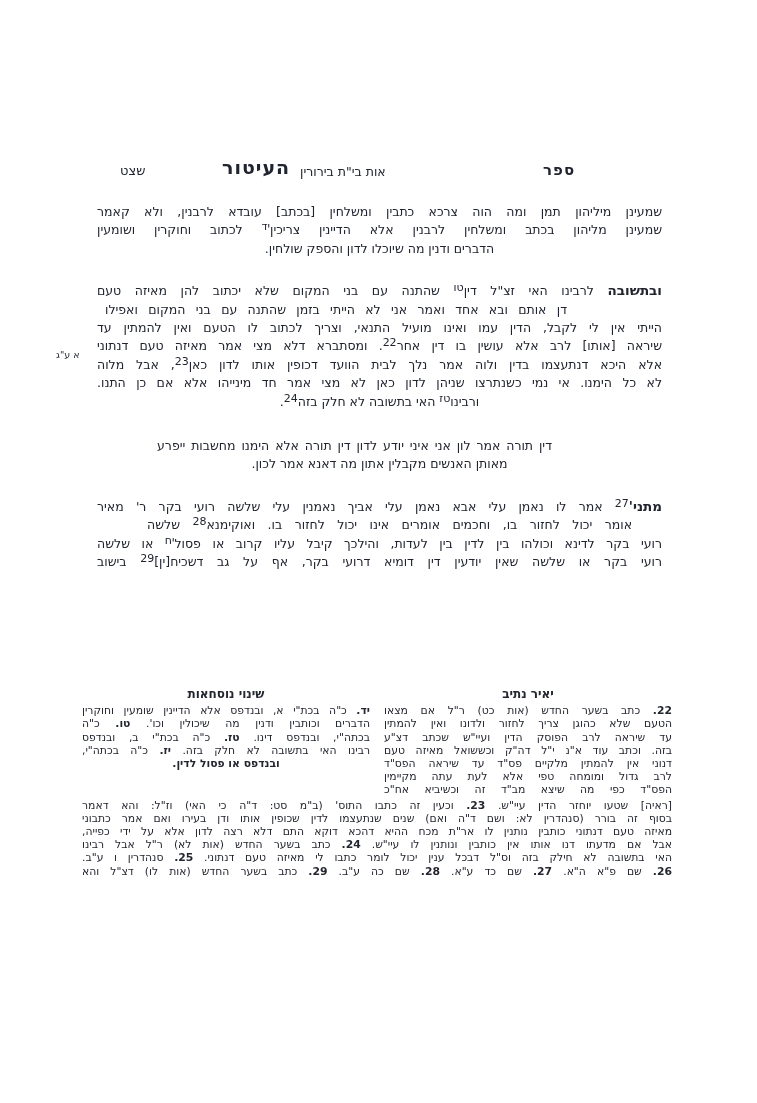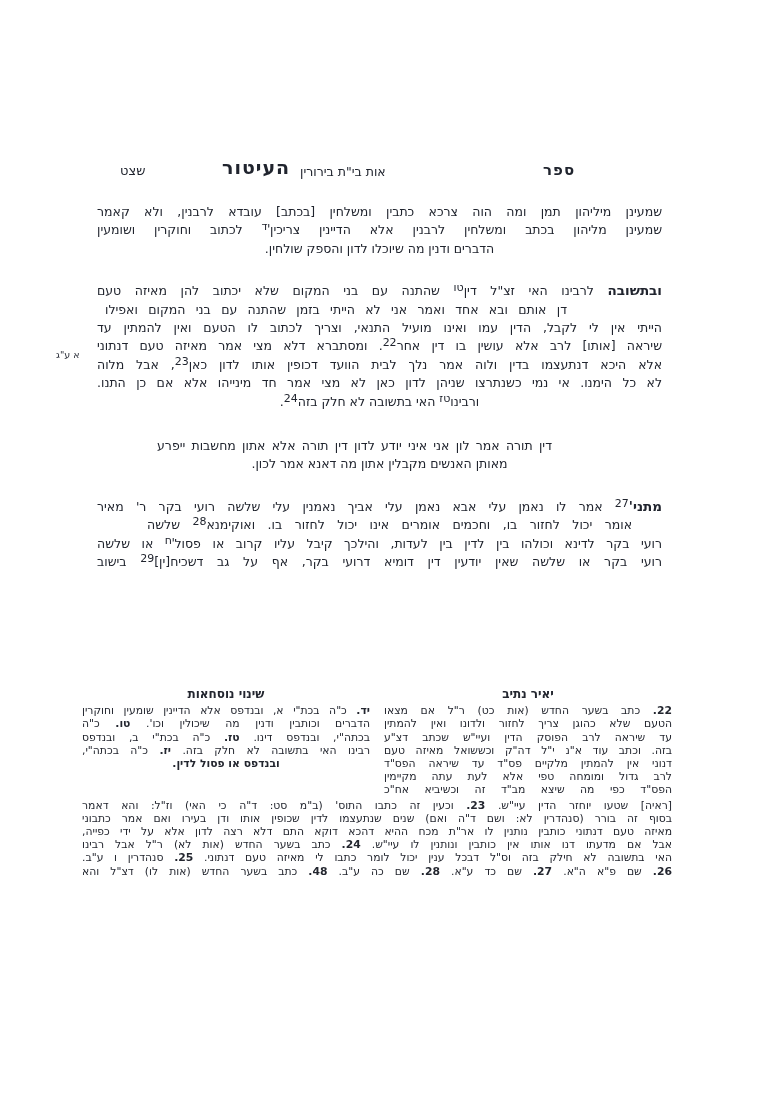--- a/index.html
+++ b/index.html
@@ -85,21 +85,21 @@
       <div class="line ind-a">דן אותם ובא אחד ואמר אני לא הייתי בזמן שהתנה עם בני המקום ואפילו</div>
       <div class="line">הייתי אין לי לקבל, הדין עמו ואינו מועיל התנאי, וצריך לכתוב לו הטעם ואין להמתין עד</div>
       <div class="line">שיראה [אותו] לרב אלא עושין בו דין אחר<sup>22</sup>. ומסתברא דלא מצי אמר מאיזה טעם דנתוני</div>
       <div class="line">אלא היכא דנתעצמו בדין ולוה אמר נלך לבית הוועד דכופין אותו לדון כאן<sup>23</sup>, אבל מלוה</div>
       <div class="line">לא כל הימנו. אי נמי כשנתרצו שניהן לדון כאן לא מצי אמר חד מינייהו אלא אם כן התנו.</div>
       <div class="line last">ורבינו<sup>טז</sup> האי בתשובה לא חלק בזה<sup>24</sup>.</div>
     </div>
 
 
     <div class="para">
-      <div class="line ind-c">דין תורה אמר לון אני איני יודע לדון דין תורה אלא אתון מחשבות ייפרע</div>
+      <div class="line ind-c">דין תורה אמר לון אני איני יודע לדון דין תורה אלא הימנו מחשבות ייפרע</div>
       <div class="line last">מאותן האנשים מקבלין אתון מה דאנא אמר לכון.</div>
     </div>
 
     <div class="para">
       <div class="line"><b>מתני'</b><sup>27</sup> אמר לו נאמן עלי אבא נאמן עלי אביך נאמנין עלי שלשה רועי בקר ר' מאיר</div>
       <div class="line ind-d">אומר יכול לחזור בו, וחכמים אומרים אינו יכול לחזור בו. ואוקימנא<sup>28</sup> שלשה</div>
       <div class="line">רועי בקר לדינא וכולהו בין לדין בין לעדות, והילכך קיבל עליו קרוב או פסול<sup>יח</sup> או שלשה</div>
       <div class="line">רועי בקר או שלשה שאין יודעין דין דומיא דרועי בקר, אף על גב דשכיח[ין]<sup>29</sup> בישוב</div>
     </div>
 
@@ -129,17 +129,17 @@
       </div>
 
     </div>
 
     <div class="fw">
       <div class="fline">[ראיה] שטעו יוחזר הדין עיי"ש.   <b>23.</b> וכעין זה כתבו התוס' (ב"מ סט: ד"ה כי האי) וז"ל: והא דאמר</div>
       <div class="fline">בסוף זה בורר (סנהדרין לא: ושם ד"ה ואם) שנים שנתעצמו לדין שכופין אותו ודן בעירו ואם אמר כתבוני</div>
       <div class="fline">מאיזה טעם דנתוני כותבין נותנין לו אר"ת מכח ההיא דהכא דוקא התם דלא רצה לדון אלא על ידי כפייה,</div>
       <div class="fline">אבל אם מדעתו דנו אותו אין כותבין ונותנין לו עיי"ש.   <b>24.</b> כתב בשער החדש (אות לא) ר"ל אבל רבינו</div>
       <div class="fline">האי בתשובה לא חילק בזה וס"ל דבכל ענין יכול לומר כתבו לי מאיזה טעם דנתוני.   <b>25.</b> סנהדרין ו ע"ב.</div>
-      <div class="fline"><b>26.</b> שם פ"א ה"א.   <b>27.</b> שם כד ע"א.   <b>28.</b> שם כה ע"ב.   <b>48.</b> כתב בשער החדש (אות לו) דצ"ל והא</div>
+      <div class="fline"><b>26.</b> שם פ"א ה"א.   <b>27.</b> שם כד ע"א.   <b>28.</b> שם כה ע"ב.   <b>29.</b> כתב בשער החדש (אות לו) דצ"ל והא</div>
     </div>
   </div>
 
 </div>
 
 </body></html>

